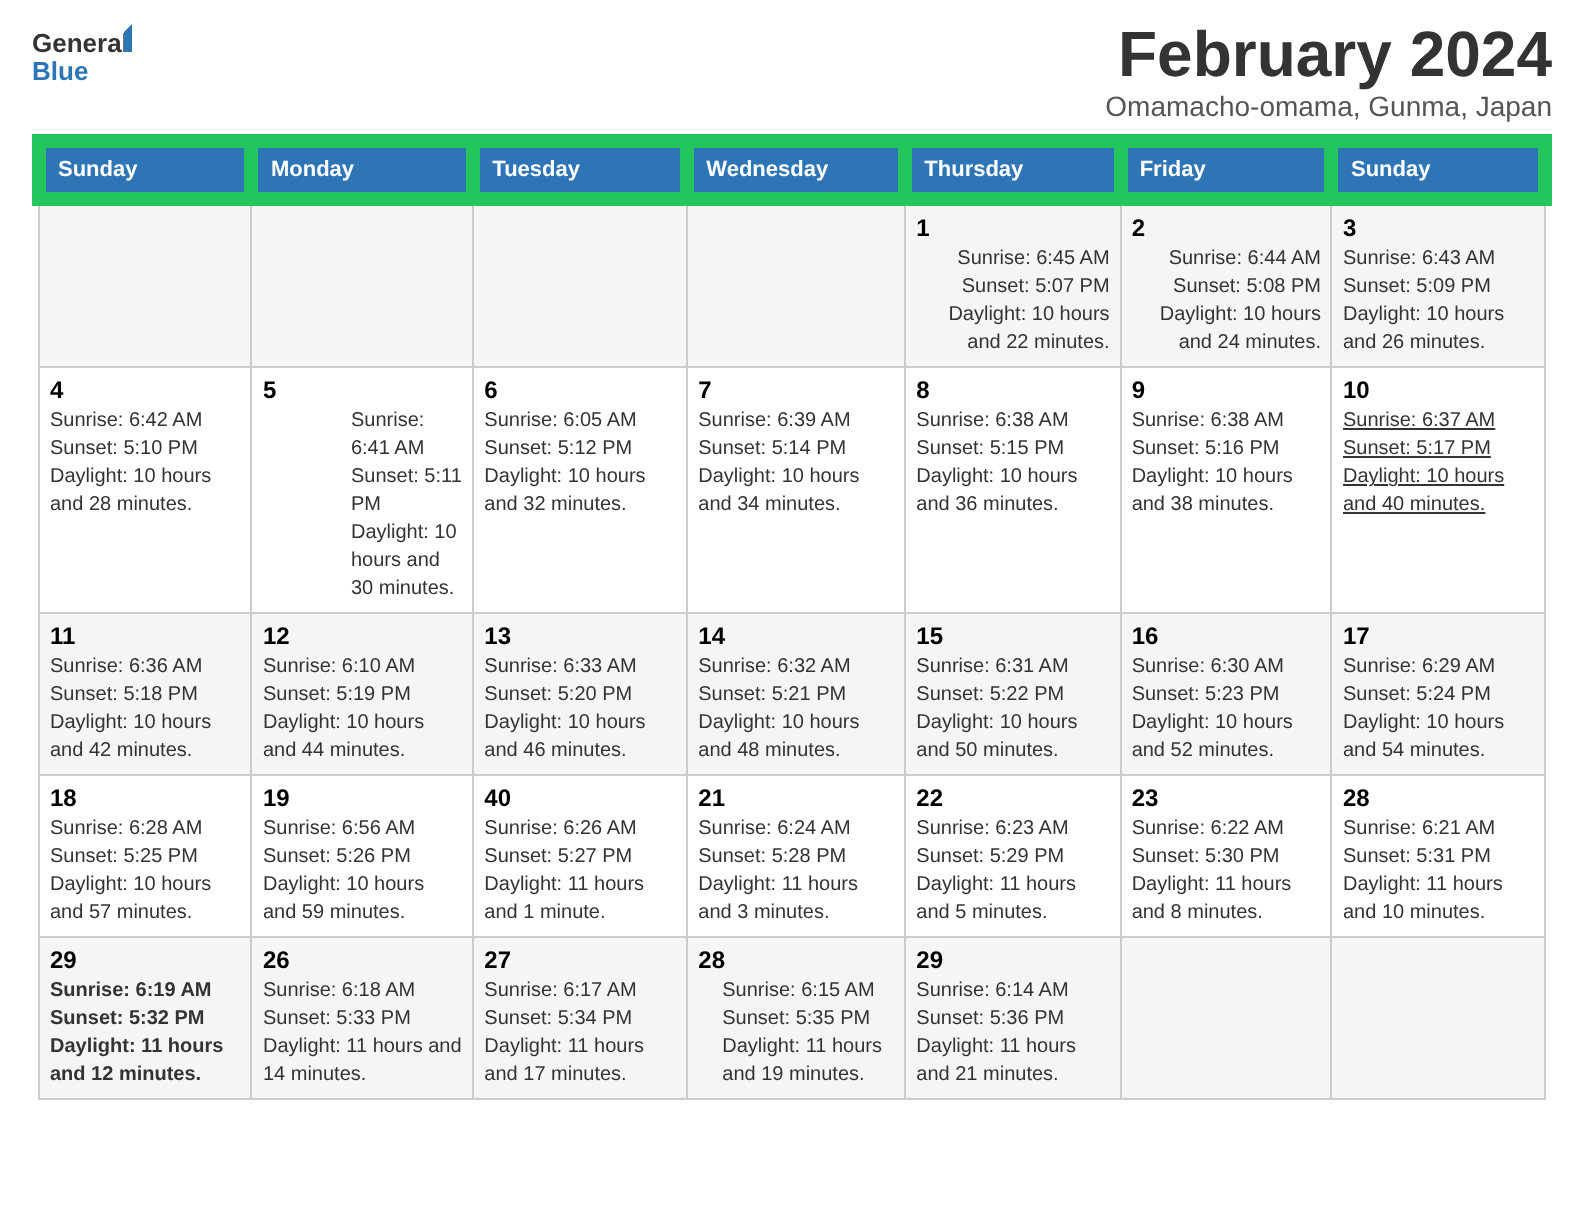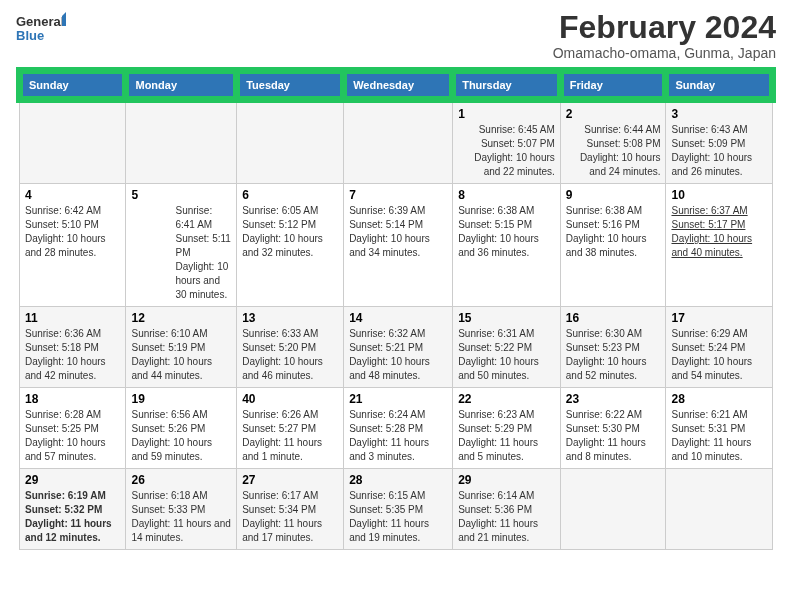--- a/index.html
+++ b/index.html
@@ -278,21 +278,21 @@
 Daylight: 11 hours and 14 minutes.</div>
         </td>
         <td>
           <span class="day-number">27</span>
           <div class="day-info" style="white-space: pre-line;">Sunrise: 6:17 AM
 Sunset: 5:34 PM
 Daylight: 11 hours and 17 minutes.</div>
         </td>
         <td>
           <span class="day-number">28</span>
-          <div class="day-info" style="white-space: pre-line;">Sunrise: 6:15 AM
+          <div class="day-info" style="white-space: pre-line; margin-left: 12px;">Sunrise: 6:15 AM
 Sunset: 5:35 PM
 Daylight: 11 hours and 19 minutes.</div>
         </td>
         <td>
           <span class="day-number">29</span>
           <div class="day-info" style="white-space: pre-line;">Sunrise: 6:14 AM
 Sunset: 5:36 PM
 Daylight: 11 hours and 21 minutes.</div>
         </td>
         <td class="empty-cell"></td>

